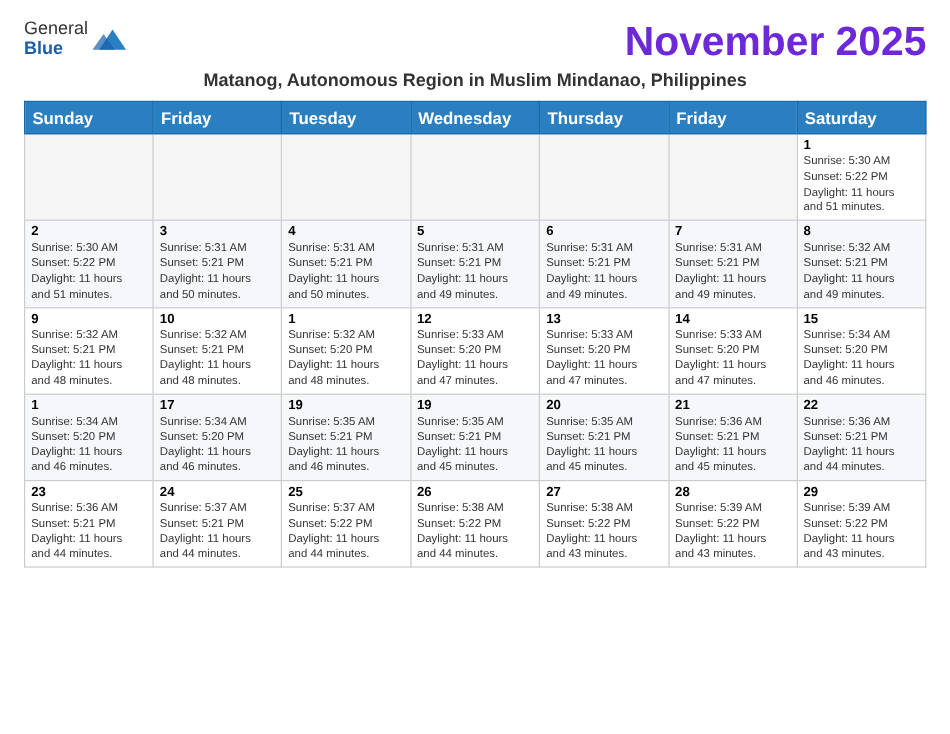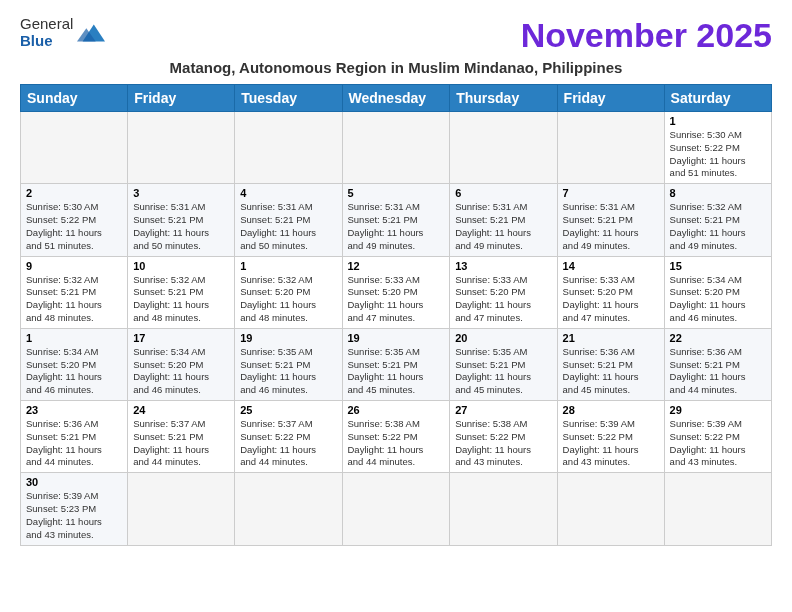--- a/index.html
+++ b/index.html
@@ -333,29 +333,14 @@
 and 43 minutes.</div>
         </td>
         <td>
           <span class="day-num">29</span>
           <div class="day-info" style="white-space: pre-line;">Sunrise: 5:39 AM
 Sunset: 5:22 PM
 Daylight: 11 hours
 and 43 minutes.</div>
         </td>
       </tr>
-      <tr class="row-shade">
-        <td>
-          <span class="day-num">30</span>
-          <div class="day-info" style="white-space: pre-line;">Sunrise: 5:39 AM
-Sunset: 5:23 PM
-Daylight: 11 hours
-and 43 minutes.</div>
-        </td>
-        <td class="empty"></td>
-        <td class="empty"></td>
-        <td class="empty"></td>
-        <td class="empty"></td>
-        <td class="empty"></td>
-        <td class="empty"></td>
-      </tr>
     </tbody>
 </table>
 
 </body></html>

